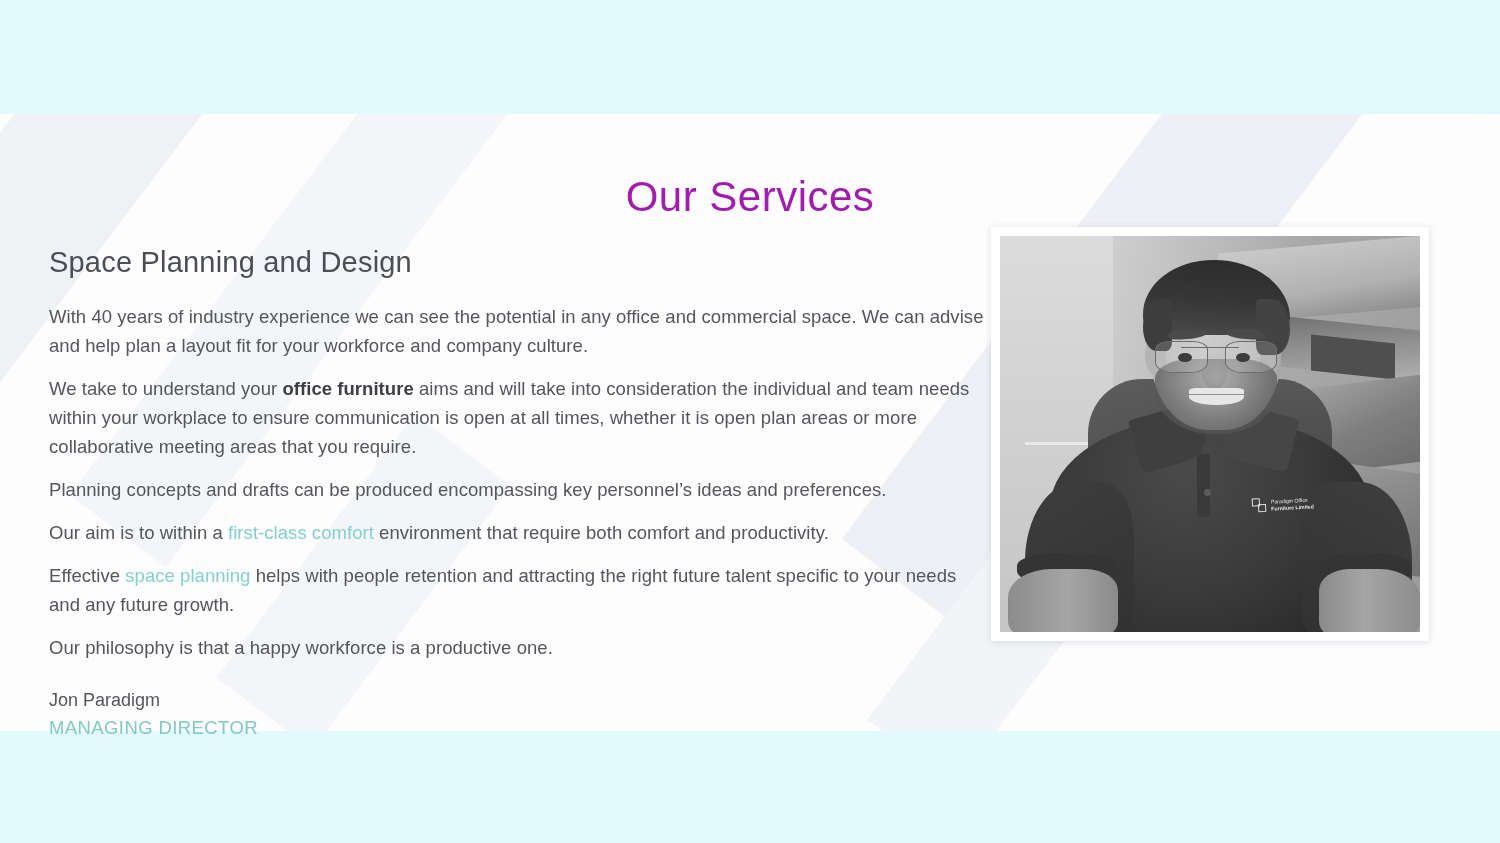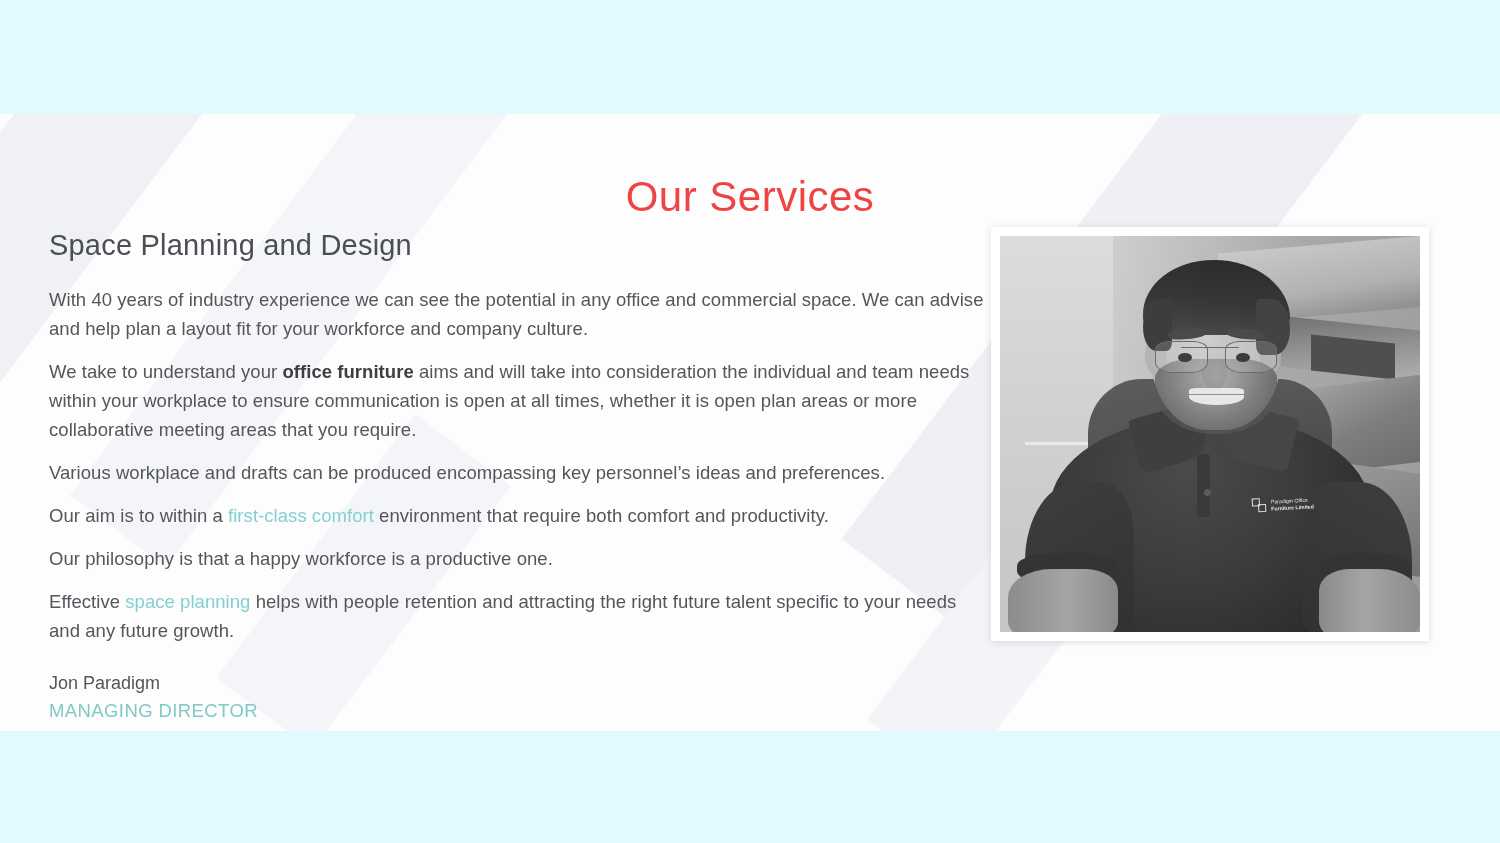--- a/index.html
+++ b/index.html
@@ -96,37 +96,37 @@
   }
 
   
   .page-title {
     position: absolute;
     top: 145px; left: 0; width: 1500px;
     text-align: center;
     font-size: 42px;
     font-weight: 400;
     letter-spacing: 0.5px;
-    color: #ef4444;
+    color: #a21caf;
     z-index: 10;
   }
 
   
   .text-col {
     position: absolute;
     top: 228px; left: 49px;
     width: 935px;
     z-index: 10;
   }
   .section-heading {
     font-size: 29px;
     font-weight: 400;
     color: #4b4e55;
     letter-spacing: 0.2px;
-    margin: 0 0 22px 0;
+    margin: 17px 0 22px 0;
     line-height: 1.2;
   }
   .para {
     font-size: 18.5px;
     line-height: 29px;
     color: #54565c;
     margin: 0 0 14px 0;
     letter-spacing: 0.05px;
   }
   .para b { color: #3d3f45; font-weight: 700; }
@@ -451,33 +451,33 @@
 
     <p class="para">
       <span>With 40 years of industry experience we can see the potential in any office and commercial space. We can advise and help plan a layout fit for your workforce and company culture.</span>
     </p>
 
     <p class="para">
       <span>We take to understand your </span><b>office furniture</b><span> aims and will take into consideration the individual and team needs within your workplace to ensure communication is open at all times, whether it is open plan areas or more collaborative meeting areas that you require.</span>
     </p>
 
     <p class="para">
-      <span>Various workplace and drafts can be produced encompassing key personnel’s ideas and preferences.</span>
+      <span>Planning concepts and drafts can be produced encompassing key personnel’s ideas and preferences.</span>
     </p>
 
     <p class="para">
       <span>Our aim is to within a </span><a class="link">first-class comfort</a><span> environment that require both comfort and productivity.</span>
     </p>
 
     <p class="para">
+      <span>Effective </span><a class="link">space planning</a><span> helps with people retention and attracting the right future talent specific to your needs and any future growth.</span>
+    </p>
+
+    <p class="para">
       <span>Our philosophy is that a happy workforce is a productive one.</span>
-    </p>
-
-    <p class="para">
-      <span>Effective </span><a class="link">space planning</a><span> helps with people retention and attracting the right future talent specific to your needs and any future growth.</span>
     </p>
 
     <div class="signature">
       <div>Jon Paradigm</div>
       <div class="role">MANAGING DIRECTOR</div>
     </div>
   </div>
 
   <div class="portrait-frame">
     <div class="portrait">

